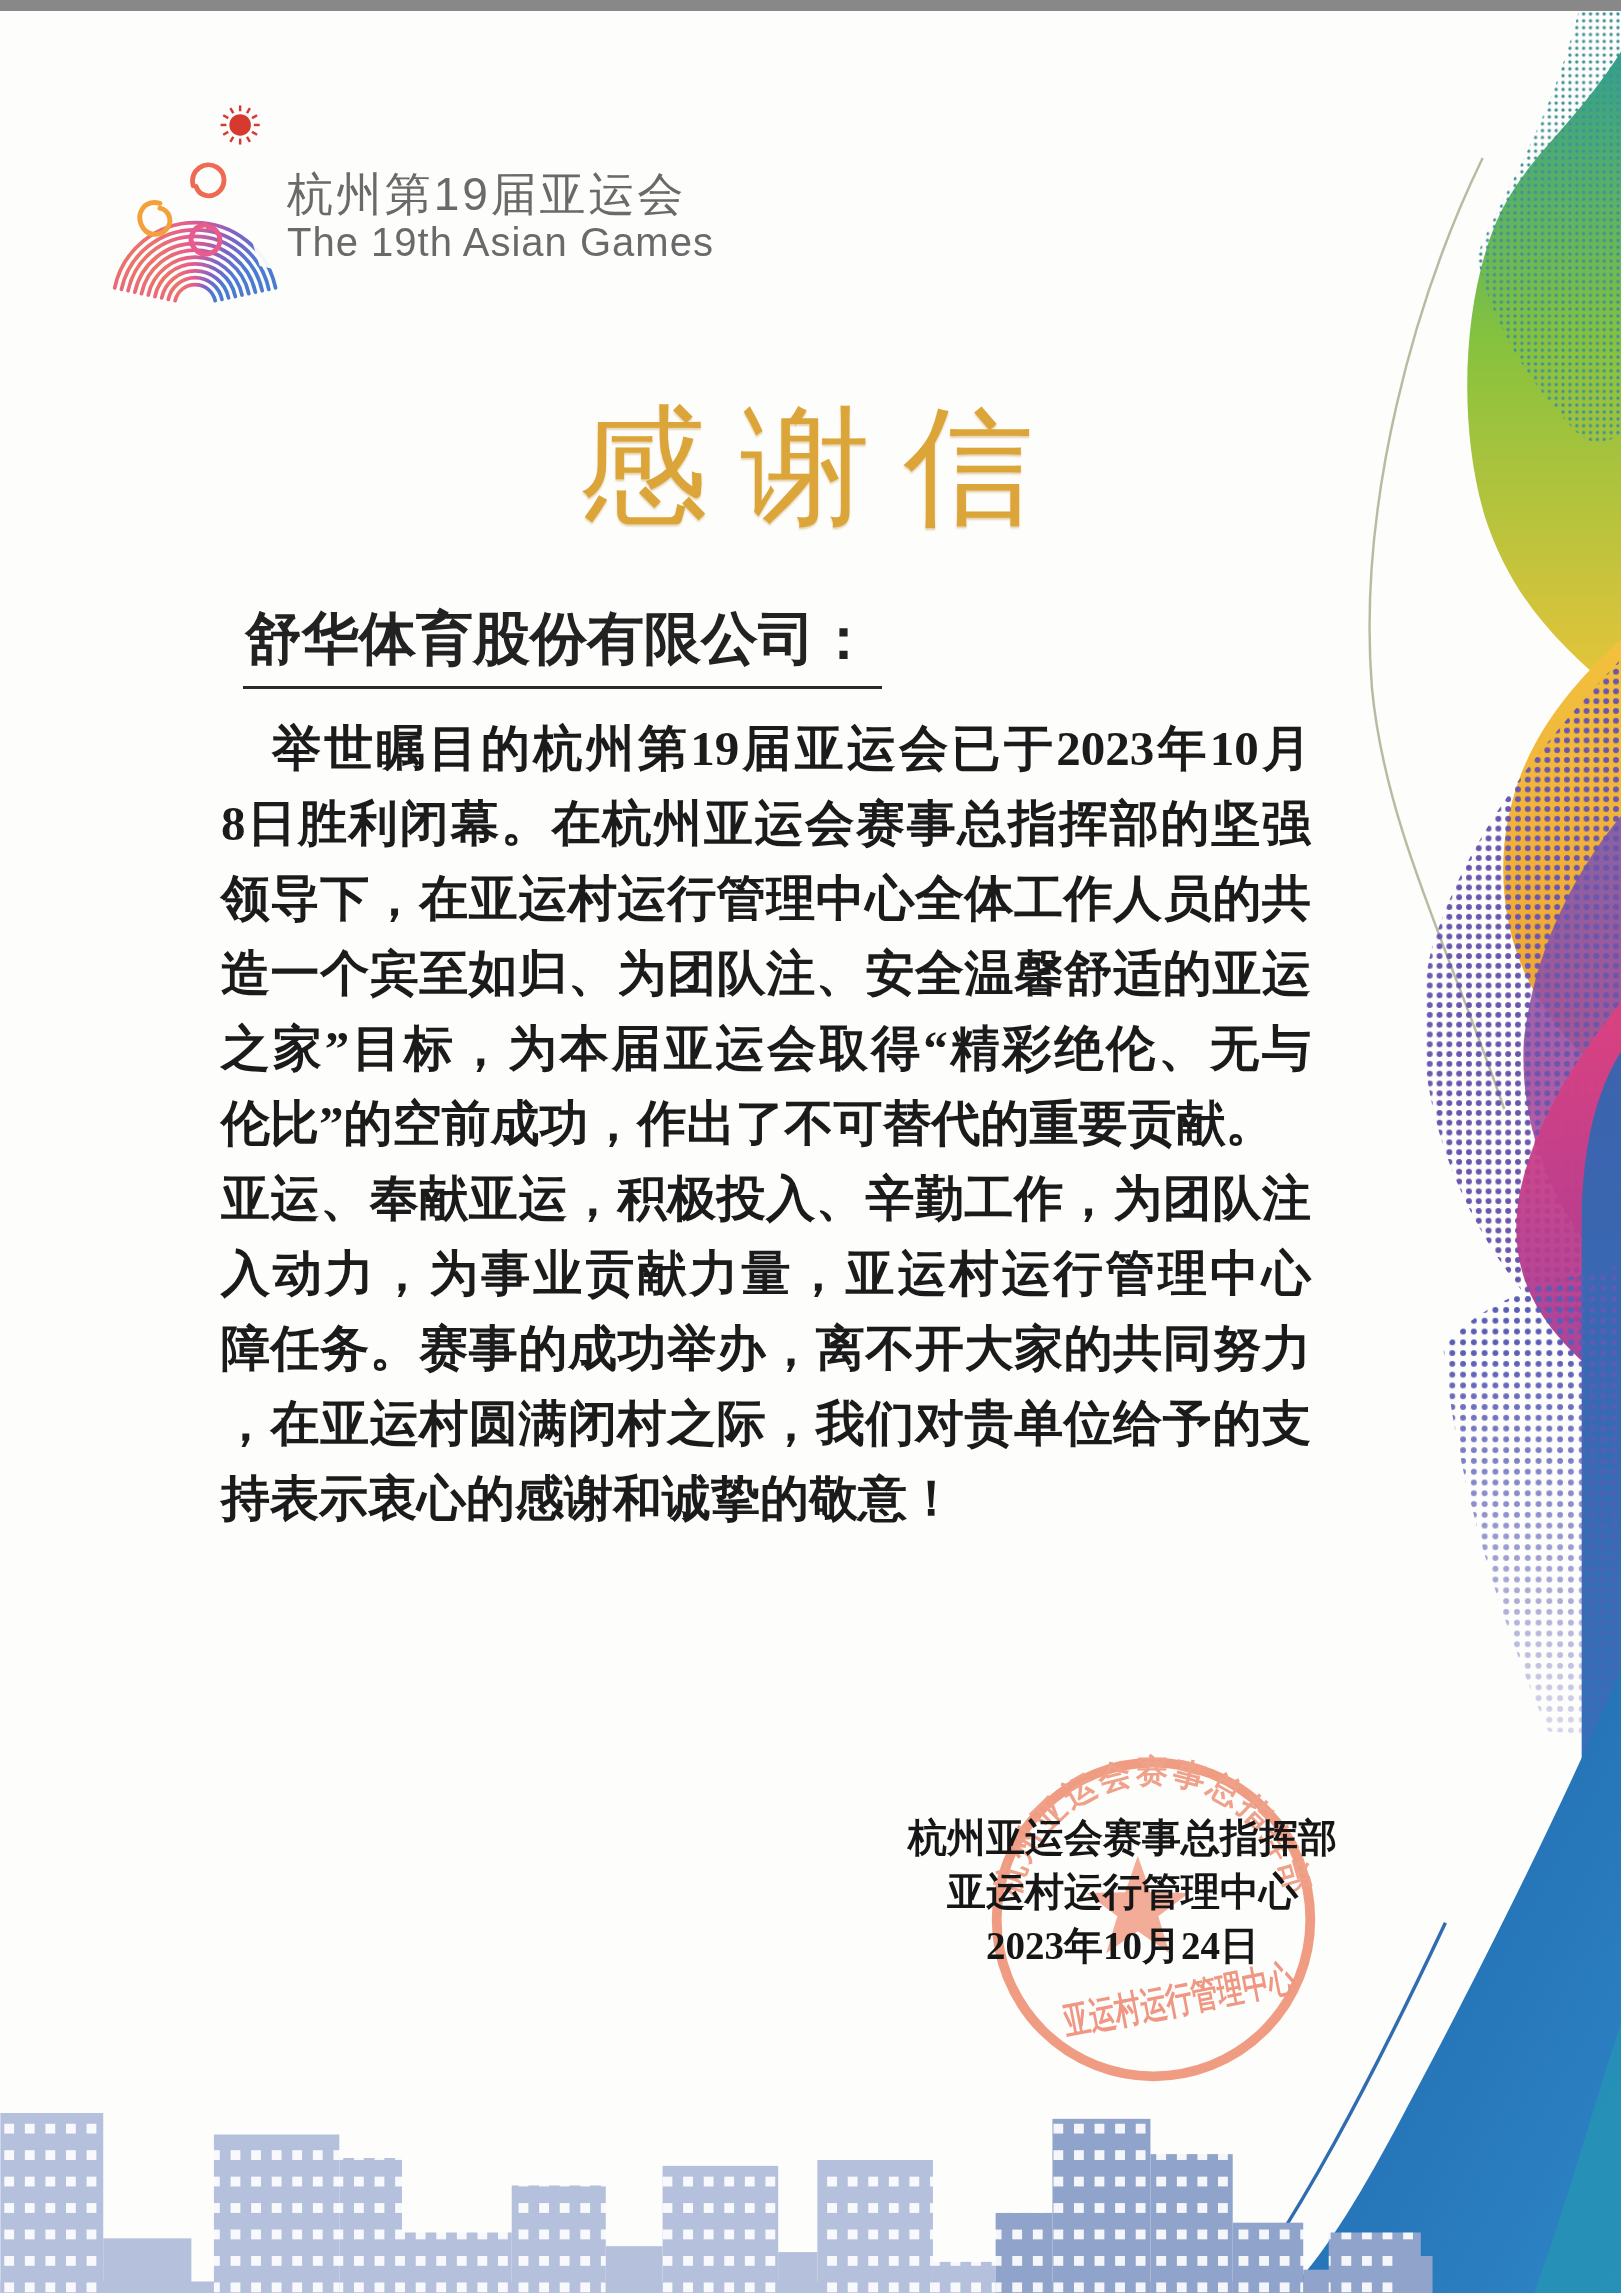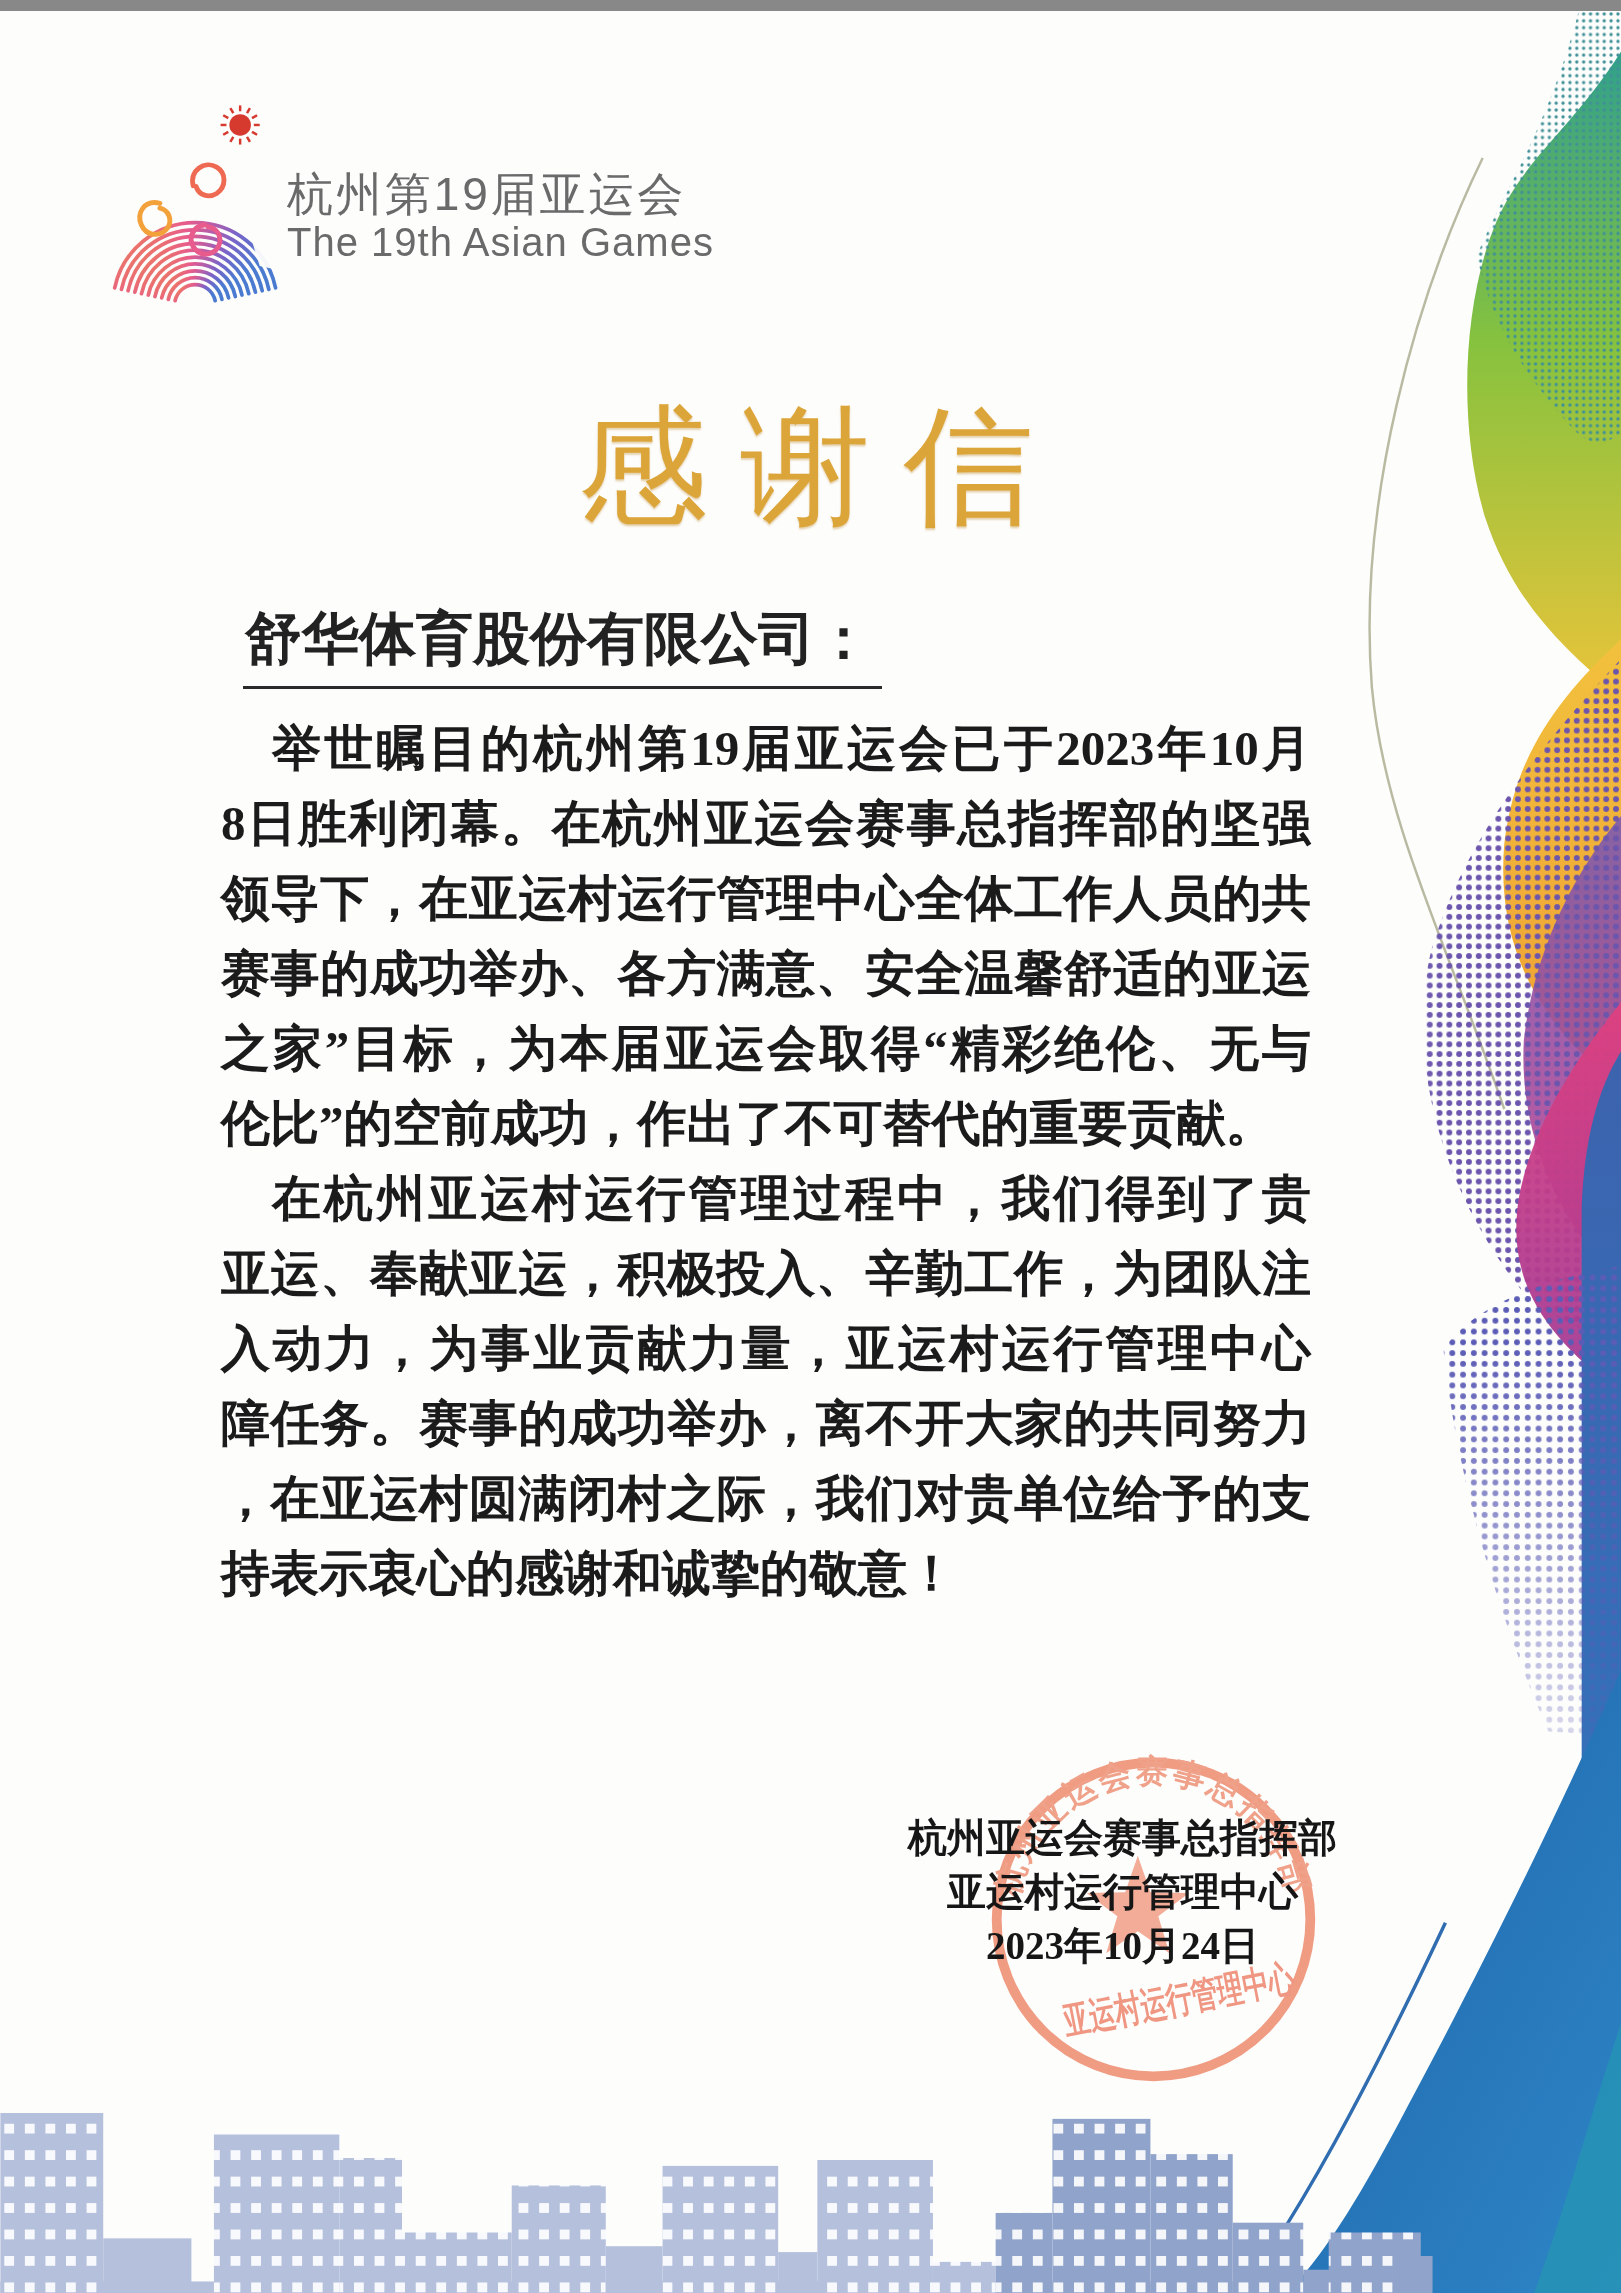--- a/index.html
+++ b/index.html
@@ -233,24 +233,23 @@
   <div class="abs logo-en">The 19th Asian Games</div>
 
   <div class="abs title">感谢信</div>
 
   <div class="abs salutation">舒华体育股份有限公司：</div>
 
   <div class="abs body" id="body">
       <div class="bline j ind">举世瞩目的杭州第19届亚运会已于2023年10月</div>
       <div class="bline j">8日胜利闭幕。在杭州亚运会赛事总指挥部的坚强</div>
       <div class="bline j">领导下，在亚运村运行管理中心全体工作人员的共</div>
-      <div class="bline j">赛事的成功举办、各方满意、安全温馨舒适的亚运</div>
+      <div class="bline j">造一个宾至如归、为团队注、安全温馨舒适的亚运</div>
       <div class="bline j">之家”目标，为本届亚运会取得“精彩绝伦、无与</div>
       <div class="bline">伦比”的空前成功，作出了不可替代的重要贡献。</div>
-      <div class="bline j ind">在杭州亚运村运行管理过程中，我们得到了贵</div>
       <div class="bline j">亚运、奉献亚运，积极投入、辛勤工作，为团队注</div>
       <div class="bline j">入动力，为事业贡献力量，亚运村运行管理中心</div>
       <div class="bline j">障任务。赛事的成功举办，离不开大家的共同努力</div>
       <div class="bline j">，在亚运村圆满闭村之际，我们对贵单位给予的支</div>
       <div class="bline">持表示衷心的感谢和诚挚的敬意！</div>
     </div>
 
   <svg class="abs" style="left:982px;top:1737px;" width="343" height="343" viewBox="-175 -175 350 350" opacity="0.92">
     <defs>
       <path id="aT" d="M -137.9 -24.3 A 140 140 0 0 1 137.9 -24.3"></path>

